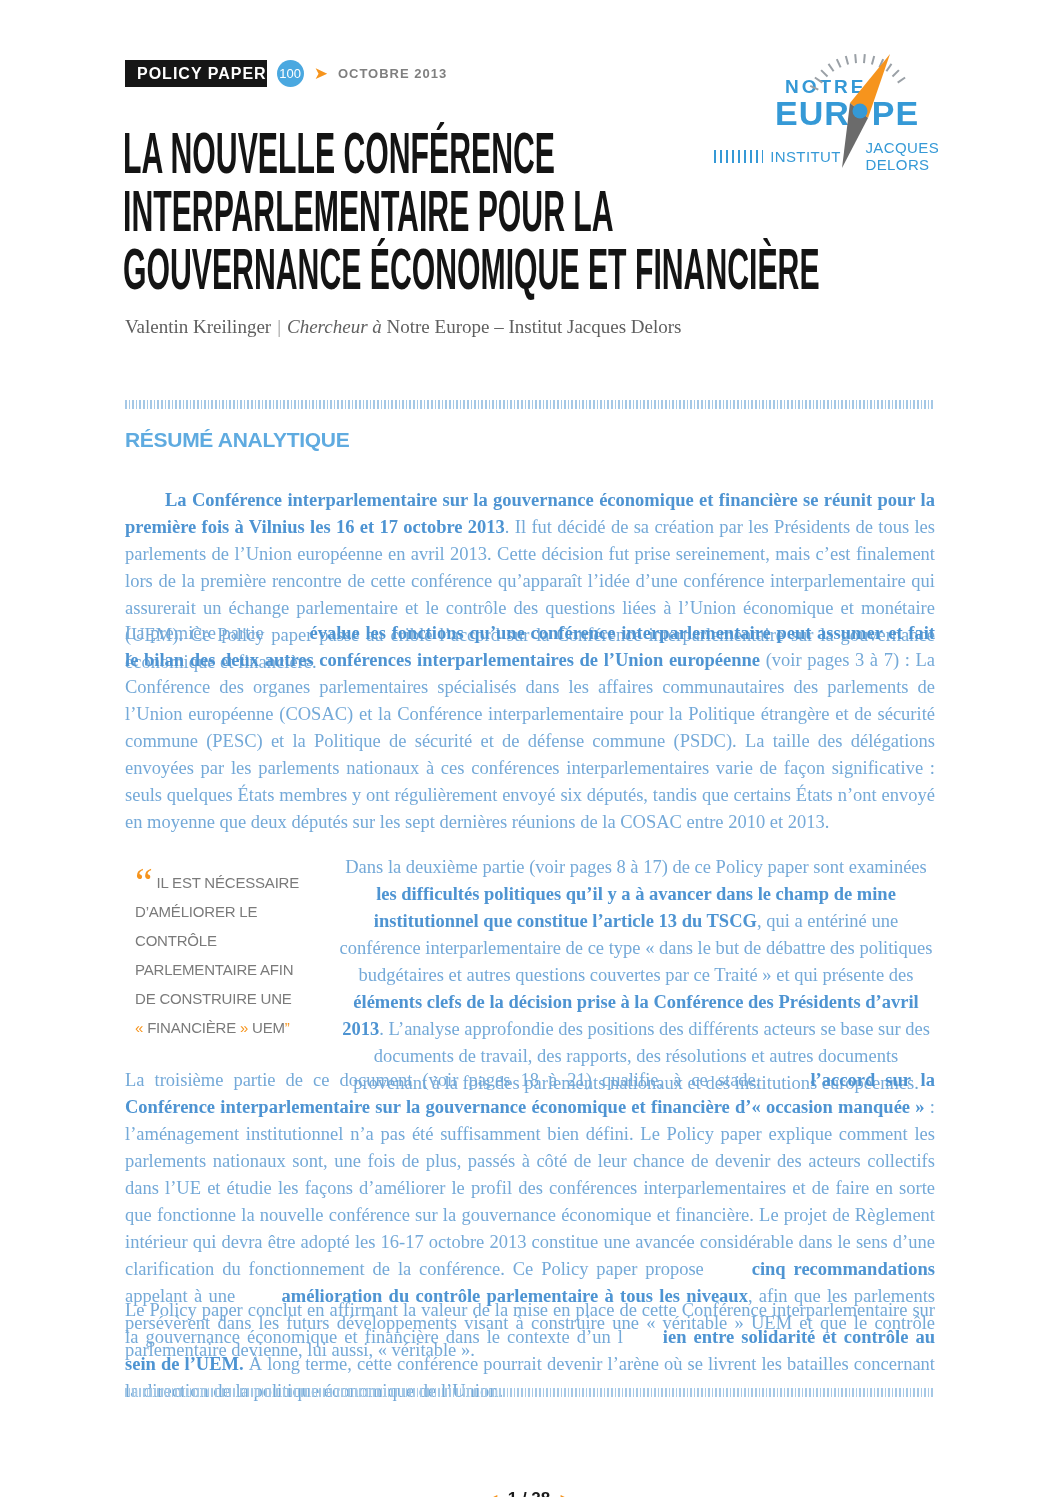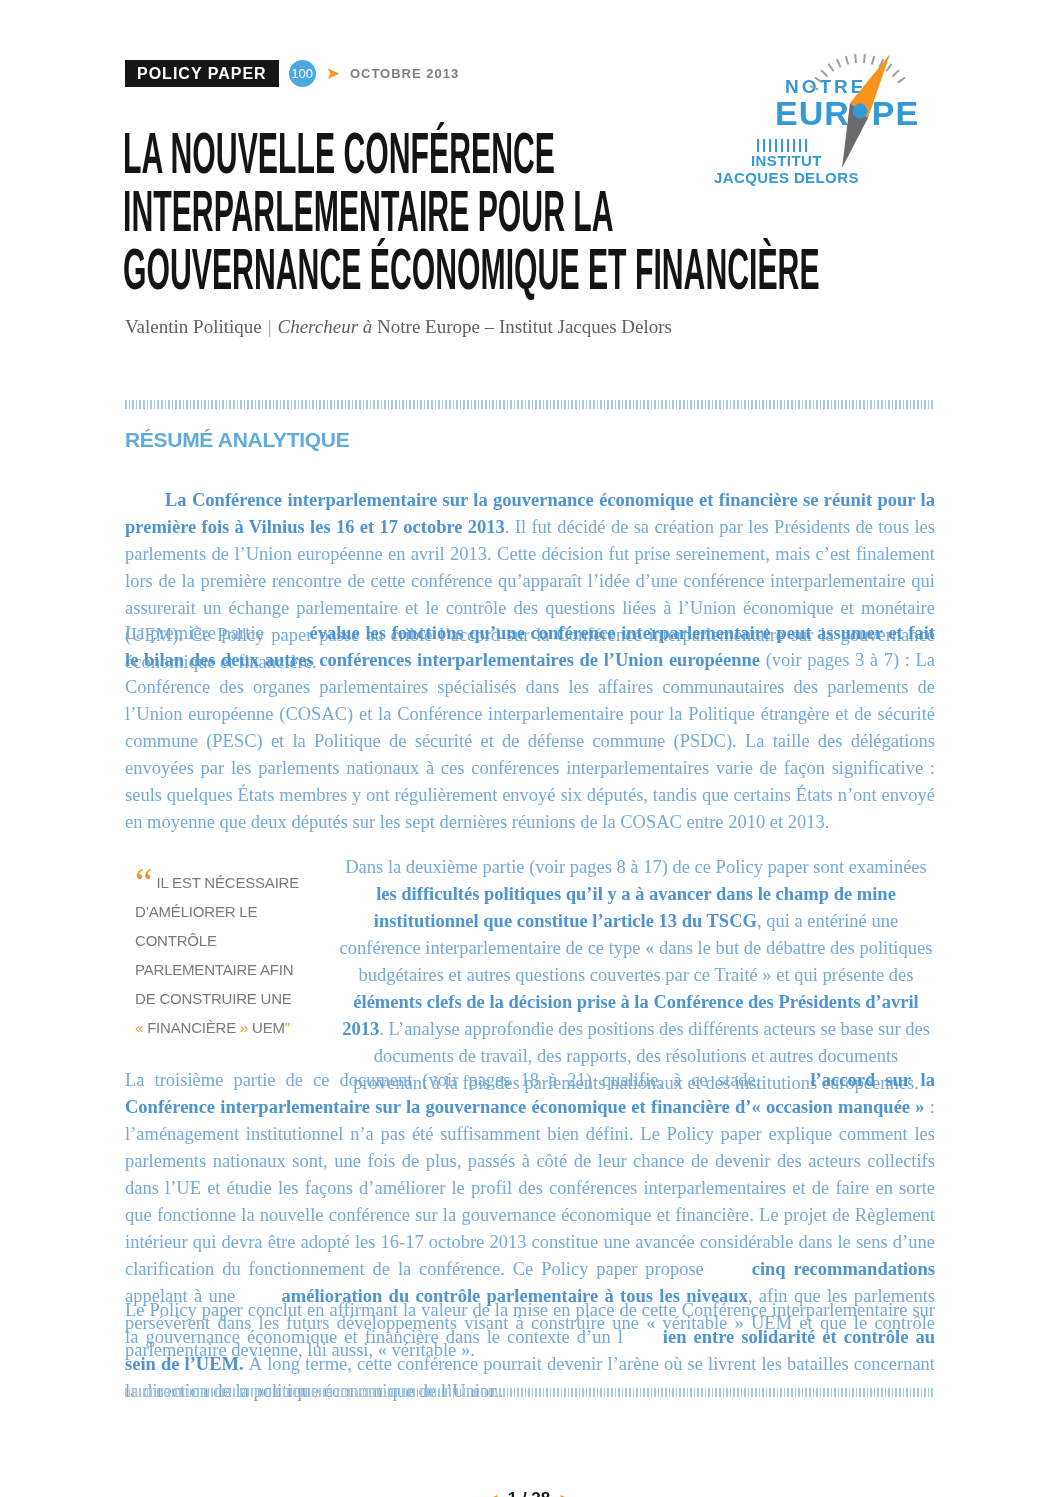--- a/index.html
+++ b/index.html
@@ -20,21 +20,21 @@
   *{margin:0;padding:0;box-sizing:border-box;}
   html,body{background:#ffffff;}
   .page{
     position:relative;width:1058px;height:1497px;background:#ffffff;
     font-family:"Liberation Serif", serif;overflow:hidden;margin:0 auto;
   }
   
   .header-row{position:absolute;left:125px;top:60px;display:flex;align-items:center;gap:10px;
     font-family:"Liberation Sans", sans-serif;}
   .badge{background:var(--badge-black);color:#fff;font-weight:bold;font-size:16px;
-    letter-spacing:1px;padding:5px 12px 4px 12px;}
+    letter-spacing:1px;padding:5px 0 4px 12px;}
   .issue-circle{width:27px;height:27px;border-radius:50%;background:var(--circle-blue);
     color:#fff;font-weight:normal;font-size:13px;display:flex;align-items:center;justify-content:center;}
   .header-arrow{color:var(--accent-orange);font-size:17px;line-height:1;}
   .header-date{color:var(--date-gray);font-weight:bold;font-size:13px;letter-spacing:1px;}
   .project-line{position:absolute;left:125px;top:97px;color:var(--project-blue);
     font-family:"Liberation Sans", sans-serif;font-weight:bold;font-size:17px;letter-spacing:0.4px;}
   
   .doc-title{position:absolute;left:123px;top:124px;color:var(--title-black);
     font-family:"Liberation Sans", sans-serif;font-weight:bold;}
   .doc-title .tline{height:58px;white-space:nowrap;}
@@ -43,22 +43,22 @@
   
   .byline{position:absolute;left:125px;top:316px;font-size:19px;color:var(--byline-gray);}
   .byline .sep{color:#9a9a9a;padding:0 6px;}
   .byline .role{font-style:italic;}
   
   .logo{position:absolute;left:700px;top:40px;width:300px;height:135px;
     font-family:"Liberation Sans", sans-serif;color:var(--logo-blue);}
   .logo-notre{position:absolute;left:85px;top:36px;font-weight:bold;font-size:19px;letter-spacing:3px;}
   .logo-europe{position:absolute;left:75px;top:54px;font-weight:bold;font-size:34px;letter-spacing:1px;}
   .logo-europe .o-gap{display:inline-block;width:22px;}
-  .logo-sub{position:absolute;left:14px;top:99px;font-weight:bold;font-size:15px;letter-spacing:0.4px;
-    display:flex;align-items:center;flex-direction:column;}
+  .logo-sub{position:absolute;left:14px;top:99px;font-weight:normal;font-size:15px;letter-spacing:0.4px;
+    display:flex;align-items:center;}
   .logo-bars{display:inline-block;width:52px;height:13px;margin-right:7px;
     background:repeating-linear-gradient(90deg,var(--logo-blue) 0 2.4px,transparent 2.4px 6px);}
   .logo-sub .needle-gap{display:inline-block;width:26px;}
   .logo-needle{position:absolute;left:0;top:0;pointer-events:none;}
   
   .dotted-rule{position:absolute;left:125px;width:810px;height:9px;
     background:repeating-linear-gradient(90deg,var(--rule-blue) 0 1.6px,transparent 1.6px 3.6px);}
   .rule-top{top:400px;}
   .rule-bottom{top:1388px;}
   
@@ -133,21 +133,21 @@
     </svg>
   </div>
 
   <div class="doc-title">
     <div class="tline"><span>LA NOUVELLE CONFÉRENCE</span></div>
     <div class="tline"><span>INTERPARLEMENTAIRE POUR LA</span></div>
     <div class="tline"><span>GOUVERNANCE ÉCONOMIQUE ET FINANCIÈRE</span></div>
   </div>
 
   <div class="byline">
-    <span>Valentin Politique</span><span class="sep">|</span><span class="role">Chercheur à</span>
+    <span>Valentin Kreilinger</span><span class="sep">|</span><span class="role">Chercheur à</span>
     <span>Notre Europe – Institut Jacques Delors</span>
   </div>
 
   <div class="dotted-rule rule-top"></div>
 
   <div class="section-heading">RÉSUMÉ ANALYTIQUE</div>
 
   <div class="para p1"><span class="seg bold">La Conférence interparlementaire sur la gouvernance économique et financière se réunit pour la première fois à Vilnius les 16 et 17 octobre 2013</span><span class="seg">. Il fut décidé de sa création par les Présidents de tous les parlements de l’Union européenne en avril 2013. Cette décision fut prise sereinement, mais c’est finalement lors de la première rencontre de cette conférence qu’apparaît l’idée d’une conférence interparlementaire qui assurerait un échange parlementaire et le contrôle des questions liées à l’Union économique et monétaire (UEM). Ce Policy paper passe au crible l’accord sur la Conférence interparlementaire sur la gouvernance économique et financière.</span></div>
   <div class="para p2"><span class="seg">La première partie </span><span class="seg bold">évalue les fonctions qu’une conférence interparlementaire peut assumer et fait le bilan des deux autres conférences interparlementaires de l’Union européenne</span><span class="seg"> (voir pages 3 à 7) : La Conférence des organes parlementaires spécialisés dans les affaires communautaires des parlements de l’Union européenne (COSAC) et la Conférence interparlementaire pour la Politique étrangère et de sécurité commune (PESC) et la Politique de sécurité et de défense commune (PSDC). La taille des délégations envoyées par les parlements nationaux à ces conférences interparlementaires varie de façon significative : seuls quelques États membres y ont régulièrement envoyé six députés, tandis que certains États n’ont envoyé en moyenne que deux députés sur les sept dernières réunions de la COSAC entre 2010 et 2013.</span></div>
 

